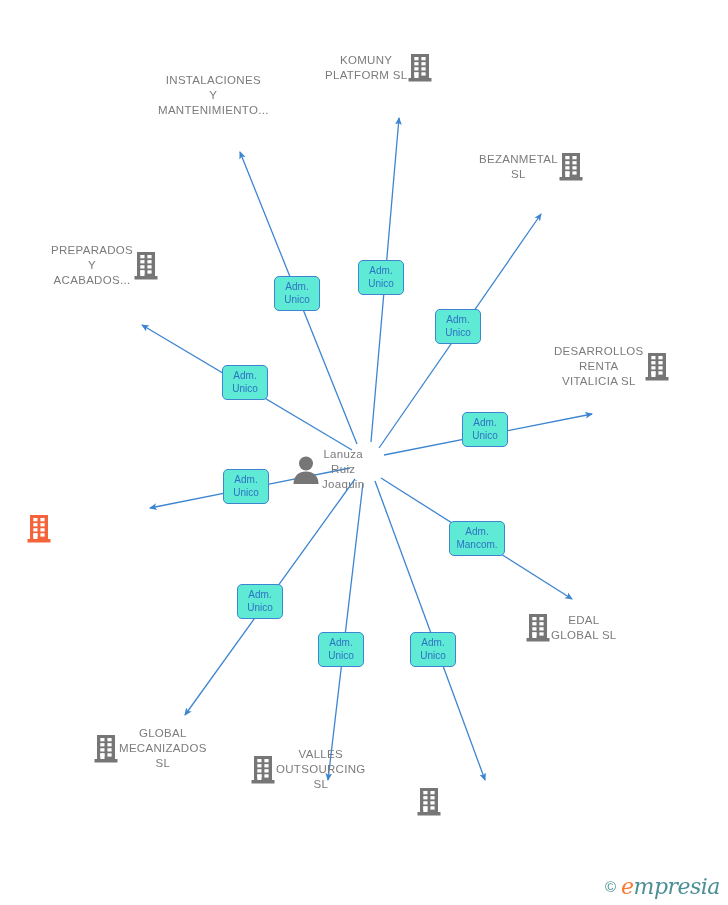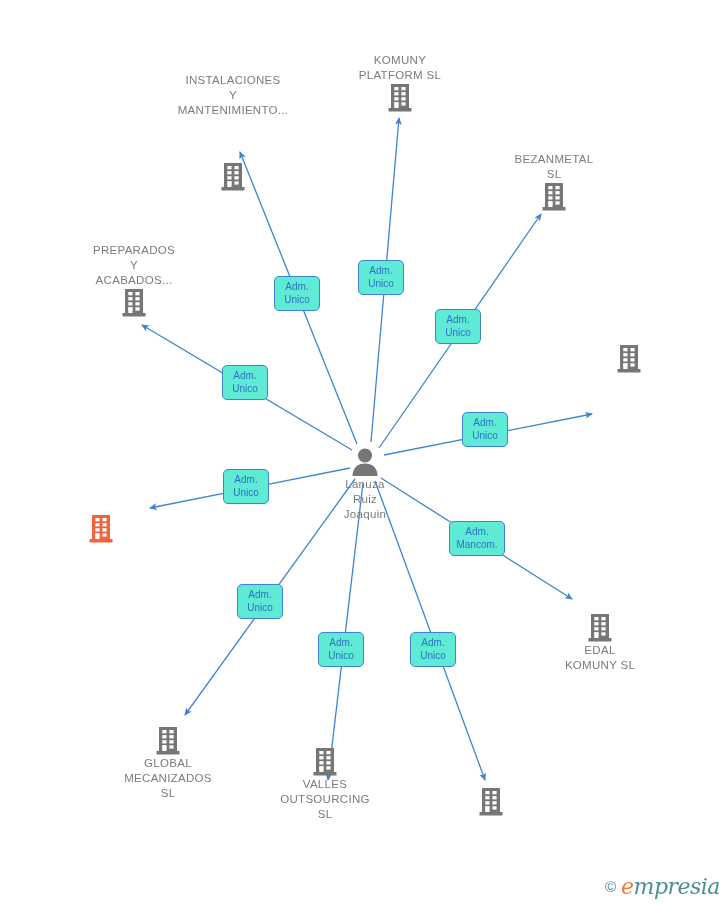--- a/index.html
+++ b/index.html
@@ -24,21 +24,21 @@
     width: 728px;
     height: 905px;
     pointer-events: none;
   }
   .node {
     position: absolute;
     width: 150px;
     margin-left: -75px;
     text-align: center;
     display: flex;
-    flex-direction: column;
+    flex-direction: row;
     align-items: center;
   }
   .node .label {
     font-size: 11.5px;
     line-height: 15px;
     color: #7b7b7b;
     letter-spacing: 0.3px;
     white-space: pre-line;
   }
   .node.highlight .label {
@@ -166,39 +166,42 @@
           <rect x="14.399999999999999" y="4" width="4.2" height="3.3" fill="#ffffff"></rect>
           <rect x="7.3" y="9.1" width="4.2" height="3.3" fill="#ffffff"></rect>
           <rect x="14.399999999999999" y="9.1" width="4.2" height="3.3" fill="#ffffff"></rect>
           <rect x="7.3" y="14.2" width="4.2" height="3.3" fill="#ffffff"></rect>
           <rect x="14.399999999999999" y="14.2" width="4.2" height="3.3" fill="#ffffff"></rect>
           <rect x="7.3" y="19.299999999999997" width="4.2" height="3.3" fill="#ffffff"></rect>
           <rect x="14.399999999999999" y="19.299999999999997" width="4.2" height="3.3" fill="#ffffff"></rect>
           <rect x="7.3" y="19.3" width="4.2" height="5.7" fill="#ffffff"></rect>
         </svg>
       </div>
-      <div class="node" style="left: 134px; top: 243px;">
+      <div class="node" style="left: 126px; top: 243px;">
         <div class="label">PREPARADOS
 Y
 ACABADOS...</div>
         <svg width="26" height="30" viewBox="0 0 26 30" class="bldg-icon">
           <rect x="4" y="1" width="18" height="24" fill="#767676"></rect>
           <rect x="1.5" y="25" width="23" height="3.5" fill="#767676"></rect>
           <rect x="7.3" y="4" width="4.2" height="3.3" fill="#ffffff"></rect>
           <rect x="14.399999999999999" y="4" width="4.2" height="3.3" fill="#ffffff"></rect>
           <rect x="7.3" y="9.1" width="4.2" height="3.3" fill="#ffffff"></rect>
           <rect x="14.399999999999999" y="9.1" width="4.2" height="3.3" fill="#ffffff"></rect>
           <rect x="7.3" y="14.2" width="4.2" height="3.3" fill="#ffffff"></rect>
           <rect x="14.399999999999999" y="14.2" width="4.2" height="3.3" fill="#ffffff"></rect>
           <rect x="7.3" y="19.299999999999997" width="4.2" height="3.3" fill="#ffffff"></rect>
           <rect x="14.399999999999999" y="19.299999999999997" width="4.2" height="3.3" fill="#ffffff"></rect>
           <rect x="7.3" y="19.3" width="4.2" height="5.7" fill="#ffffff"></rect>
         </svg>
       </div>
       <div class="node" style="left: 629px; top: 344px;">
+        <div class="label">DESARROLLOS
+RENTA
+VITALICIA  SL</div>
         <svg width="26" height="30" viewBox="0 0 26 30" class="bldg-icon">
           <rect x="4" y="1" width="18" height="24" fill="#767676"></rect>
           <rect x="1.5" y="25" width="23" height="3.5" fill="#767676"></rect>
           <rect x="7.3" y="4" width="4.2" height="3.3" fill="#ffffff"></rect>
           <rect x="14.399999999999999" y="4" width="4.2" height="3.3" fill="#ffffff"></rect>
           <rect x="7.3" y="9.1" width="4.2" height="3.3" fill="#ffffff"></rect>
           <rect x="14.399999999999999" y="9.1" width="4.2" height="3.3" fill="#ffffff"></rect>
           <rect x="7.3" y="14.2" width="4.2" height="3.3" fill="#ffffff"></rect>
           <rect x="14.399999999999999" y="14.2" width="4.2" height="3.3" fill="#ffffff"></rect>
           <rect x="7.3" y="19.299999999999997" width="4.2" height="3.3" fill="#ffffff"></rect>
@@ -229,21 +232,21 @@
           <rect x="14.399999999999999" y="4" width="4.2" height="3.3" fill="#ffffff"></rect>
           <rect x="7.3" y="9.1" width="4.2" height="3.3" fill="#ffffff"></rect>
           <rect x="14.399999999999999" y="9.1" width="4.2" height="3.3" fill="#ffffff"></rect>
           <rect x="7.3" y="14.2" width="4.2" height="3.3" fill="#ffffff"></rect>
           <rect x="14.399999999999999" y="14.2" width="4.2" height="3.3" fill="#ffffff"></rect>
           <rect x="7.3" y="19.299999999999997" width="4.2" height="3.3" fill="#ffffff"></rect>
           <rect x="14.399999999999999" y="19.299999999999997" width="4.2" height="3.3" fill="#ffffff"></rect>
           <rect x="7.3" y="19.3" width="4.2" height="5.7" fill="#ffffff"></rect>
         </svg>
         <div class="label">EDAL
-KOMUNY  SL</div>
+GLOBAL  SL</div>
       </div>
       <div class="node" style="left: 168px; top: 726px;">
         <svg width="26" height="30" viewBox="0 0 26 30" class="bldg-icon">
           <rect x="4" y="1" width="18" height="24" fill="#767676"></rect>
           <rect x="1.5" y="25" width="23" height="3.5" fill="#767676"></rect>
           <rect x="7.3" y="4" width="4.2" height="3.3" fill="#ffffff"></rect>
           <rect x="14.399999999999999" y="4" width="4.2" height="3.3" fill="#ffffff"></rect>
           <rect x="7.3" y="9.1" width="4.2" height="3.3" fill="#ffffff"></rect>
           <rect x="14.399999999999999" y="9.1" width="4.2" height="3.3" fill="#ffffff"></rect>
           <rect x="7.3" y="14.2" width="4.2" height="3.3" fill="#ffffff"></rect>

